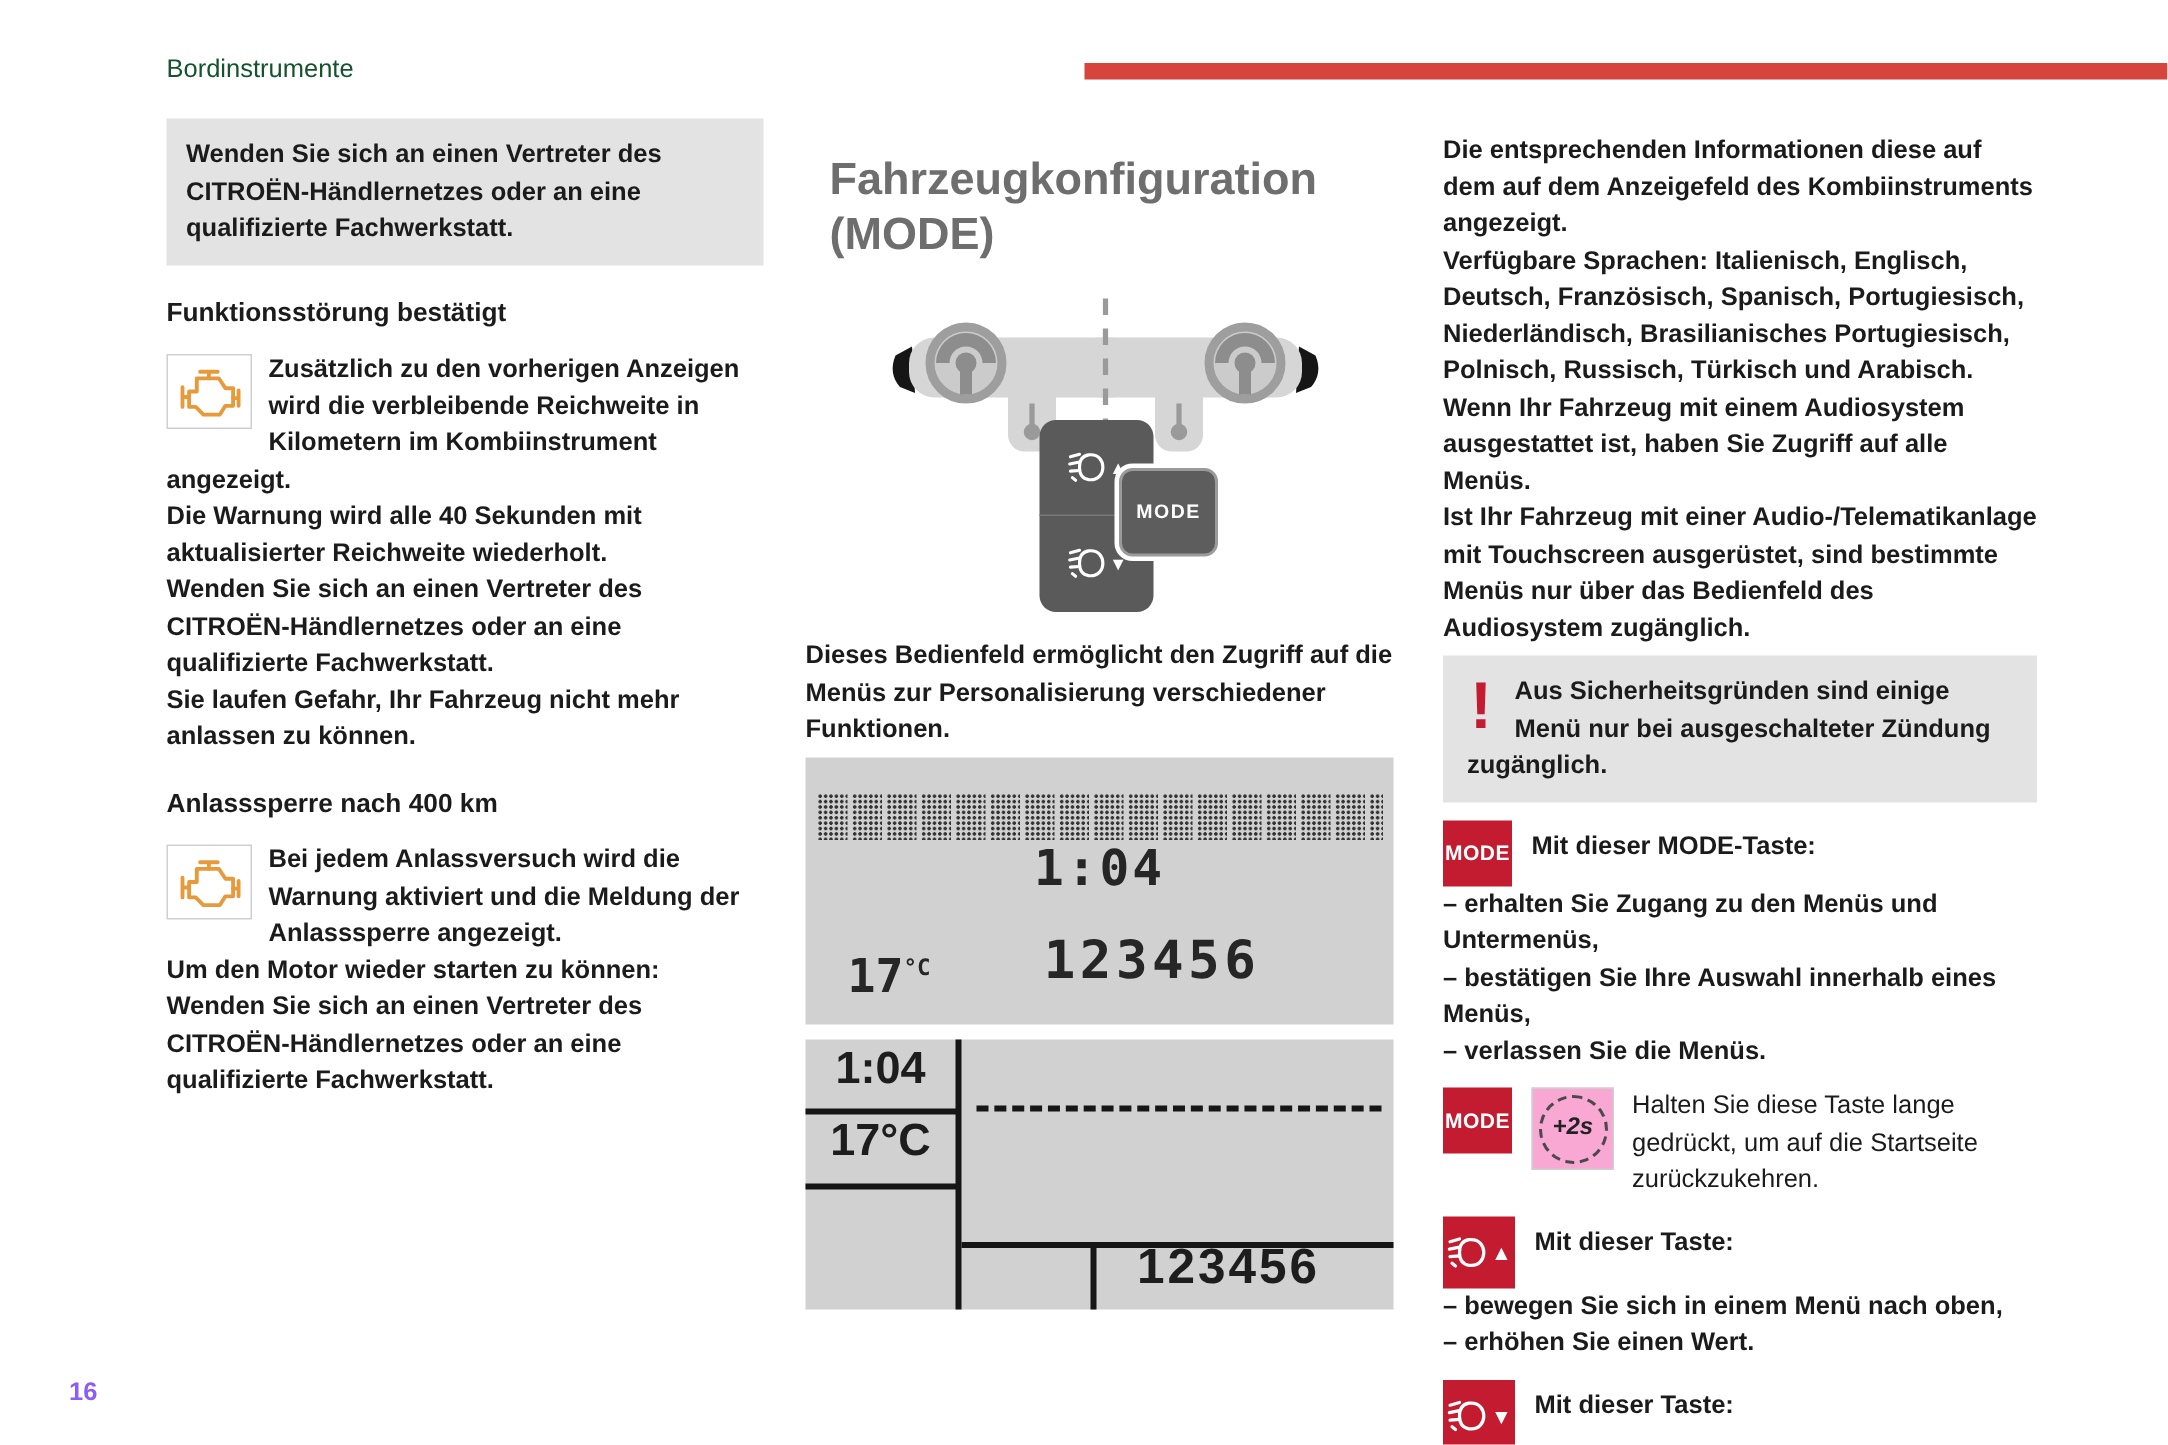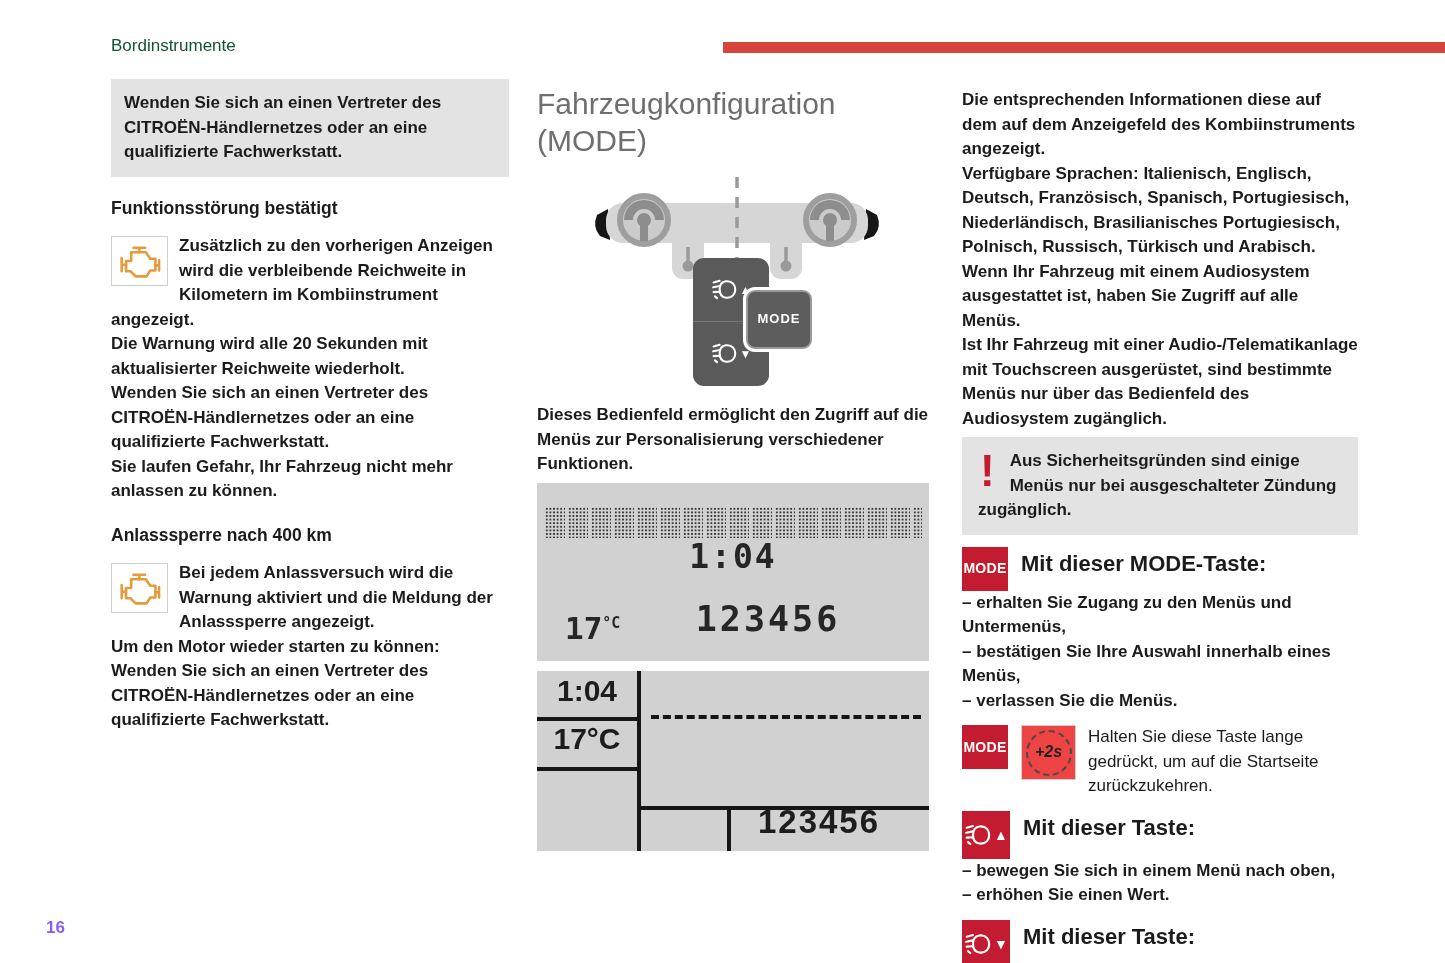--- a/index.html
+++ b/index.html
@@ -19,21 +19,21 @@
   .col-right{position:absolute;left:962px;top:88px;width:396px;}
   
   .note-box{background:#e3e3e3;padding:12px 13px;margin-bottom:0;}
   .sec-head{font-weight:bold;font-size:17.5px;margin:19px 0 14px 0;}
   .engine-box{
     float:left;width:55px;height:48px;border:1px solid #cfcfcf;background:#fff;
     display:flex;align-items:center;justify-content:center;margin:2px 11px 2px 0;
   }
   .bold-line{font-weight:bold;}
   
-  .mid-title{font-size:30px;line-height:37px;color:#6e6e6e;font-weight:400;margin:0;}
+  .mid-title{font-size:30px;line-height:37px;color:#6e6e6e;font-weight:700;margin:16px;}
   .illo{position:relative;height:228px;margin-top:10px;}
   .dash-svg{position:absolute;left:55px;top:6px;width:290px;height:115px;}
   .ctrl-panel{
     position:absolute;left:156px;top:89px;width:76px;height:128px;
     background:#5a5a5a;border-radius:11px;
   }
   .panel-half{height:63px;display:flex;align-items:center;justify-content:center;gap:3px;}
   .panel-half.top{border-bottom:1px solid #777;}
   .panel-arrow{color:#fff;font-size:12px;line-height:1;}
   .mode-btn{
@@ -78,29 +78,29 @@
     float:left;width:46px;height:44px;background:#c31c30;color:#fff;font-weight:bold;
     font-size:14px;display:flex;align-items:center;justify-content:center;
     margin-right:13px;letter-spacing:0.3px;
   }
   .btn-red{
     float:left;width:48px;height:48px;background:#c31c30;display:flex;align-items:center;
     justify-content:center;gap:3px;margin-right:13px;
   }
   .btn-red .panel-arrow{font-size:14px;}
   .plus2s{
-    float:left;width:53px;height:53px;background:#ef4444;border:1px solid #cfcfcf;
+    float:left;width:53px;height:53px;background:#f9a8d4;border:1px solid #cfcfcf;
     display:flex;align-items:center;justify-content:center;margin-right:12px;
   }
   .plus2s .ring{
     width:42px;height:42px;border:2.5px dashed #4a4a4a;border-radius:50%;
     display:flex;align-items:center;justify-content:center;
     font-weight:bold;font-size:16px;color:#222;font-style:italic;
   }
-  .icon-head{font-weight:bold;font-size:22px;padding-top:5px;display:inline-block;}
+  .icon-head{font-weight:bold;font-size:17px;padding-top:5px;display:inline-block;}
   .dashlist{clear:both;}
 </style>
 </head>
 <body>
 
 <div class="hdr-label">Bordinstrumente</div>
 <div class="hdr-bar"></div>
 
 <div class="col-left">
   <div class="note-box">
@@ -113,21 +113,21 @@
       <svg width="44" height="36" viewBox="0 0 60 48" aria-hidden="true">
         <g stroke="#e79a3c" stroke-width="3.5" fill="none" stroke-linejoin="round" stroke-linecap="round">
           <path d="M21 6 h16 M29 6 v6"></path>
           <path d="M18 12 h20 l6 9 h7 v16 h-7 l-5 8 H24 l-7 -7 h-6 V24 h7 z"></path>
           <path d="M5 20 v18 M5 29 h6"></path>
           <path d="M56 23 v14 M56 30 h-5"></path>
         </g>
       </svg>
     </span>
     <p>Zusätzlich zu den vorherigen Anzeigen wird die verbleibende Reichweite in Kilometern im Kombiinstrument angezeigt.</p>
-    <p>Die Warnung wird alle 20 Sekunden mit aktualisierter Reichweite wiederholt.</p>
+    <p>Die Warnung wird alle 40 Sekunden mit aktualisierter Reichweite wiederholt.</p>
     <p>Wenden Sie sich an einen Vertreter des CITROËN-Händlernetzes oder an eine qualifizierte Fachwerkstatt.</p>
     <p>Sie laufen Gefahr, Ihr Fahrzeug nicht mehr anlassen zu können.</p>
   </div>
 
   <div class="sec-head">Anlasssperre nach 400 km</div>
   <div>
     <span class="engine-box">
       <svg width="44" height="36" viewBox="0 0 60 48" aria-hidden="true">
         <g stroke="#e79a3c" stroke-width="3.5" fill="none" stroke-linejoin="round" stroke-linecap="round">
           <path d="M21 6 h16 M29 6 v6"></path>
@@ -236,21 +236,21 @@
 </div>
 
 <div class="col-right">
   <p>Die entsprechenden Informationen diese auf dem auf dem Anzeigefeld des Kombiinstruments angezeigt.</p>
   <p>Verfügbare Sprachen: Italienisch, Englisch, Deutsch, Französisch, Spanisch, Portugiesisch, Niederländisch, Brasilianisches Portugiesisch, Polnisch, Russisch, Türkisch und Arabisch.</p>
   <p>Wenn Ihr Fahrzeug mit einem Audiosystem ausgestattet ist, haben Sie Zugriff auf alle Menüs.</p>
   <p>Ist Ihr Fahrzeug mit einer Audio-/Telematikanlage mit Touchscreen ausgerüstet, sind bestimmte Menüs nur über das Bedienfeld des Audiosystem zugänglich.</p>
 
   <div class="warn-box">
     <span class="excl">!</span>
-    <p>Aus Sicherheitsgründen sind einige Menüs nur bei ausgeschalteter Zündung zugänglich.</p>
+    <p>Aus Sicherheitsgründen sind einige Menü nur bei ausgeschalteter Zündung zugänglich.</p>
   </div>
 
   <div class="iconpara">
     <span class="badge-mode">MODE</span>
     <span class="icon-head">Mit dieser MODE-Taste:</span>
   </div>
   <div class="dashlist">
     <p>–  erhalten Sie Zugang zu den Menüs und Untermenüs,</p>
     <p>–  bestätigen Sie Ihre Auswahl innerhalb eines Menüs,</p>
     <p>–  verlassen Sie die Menüs.</p>

